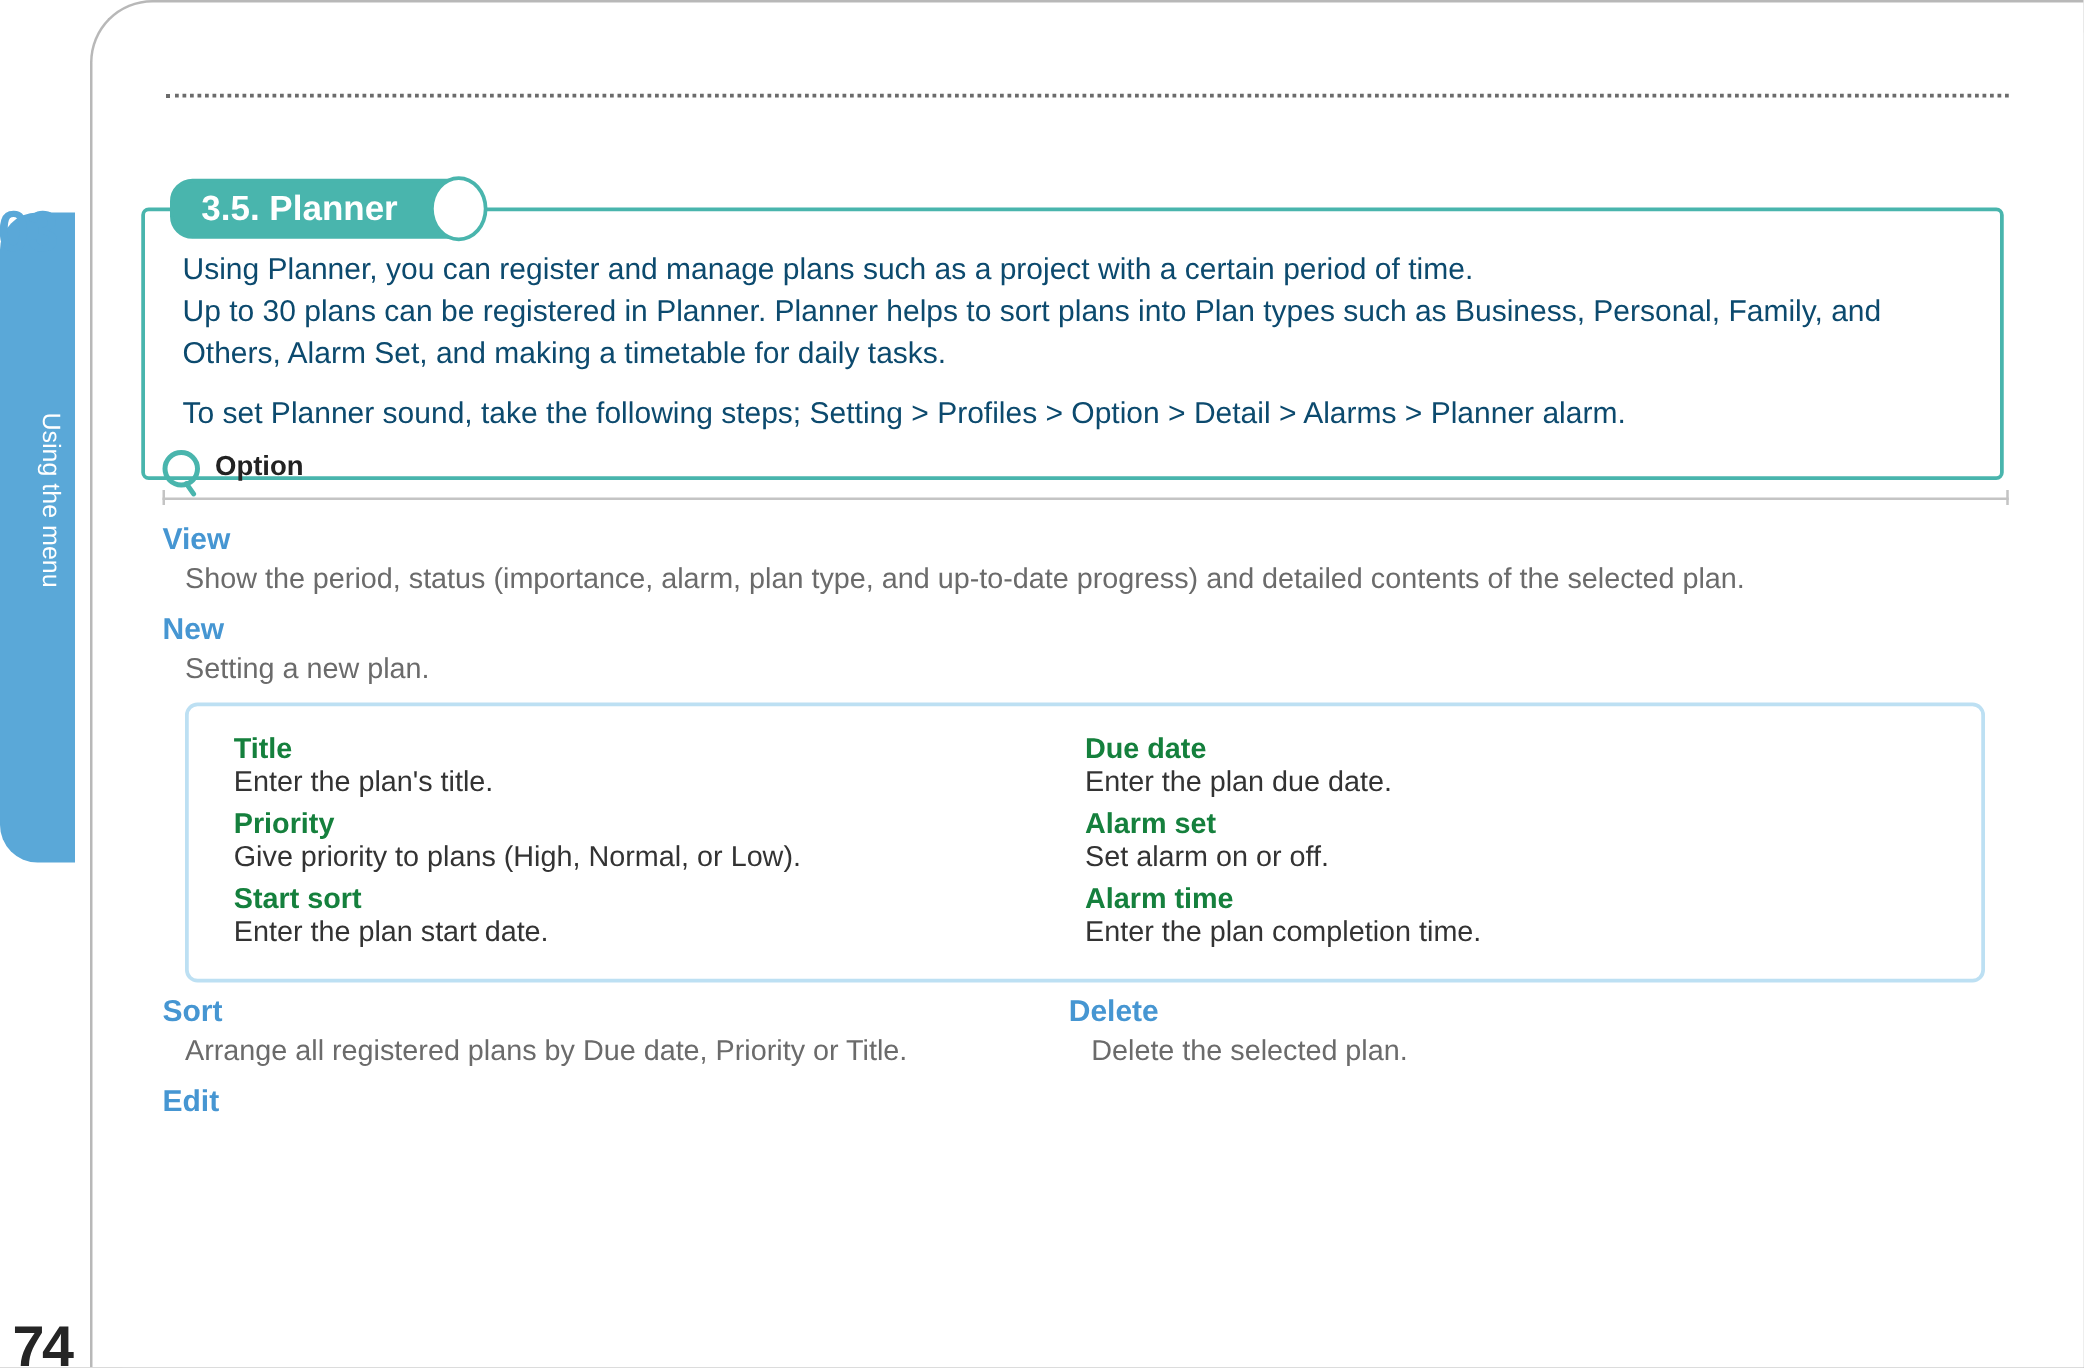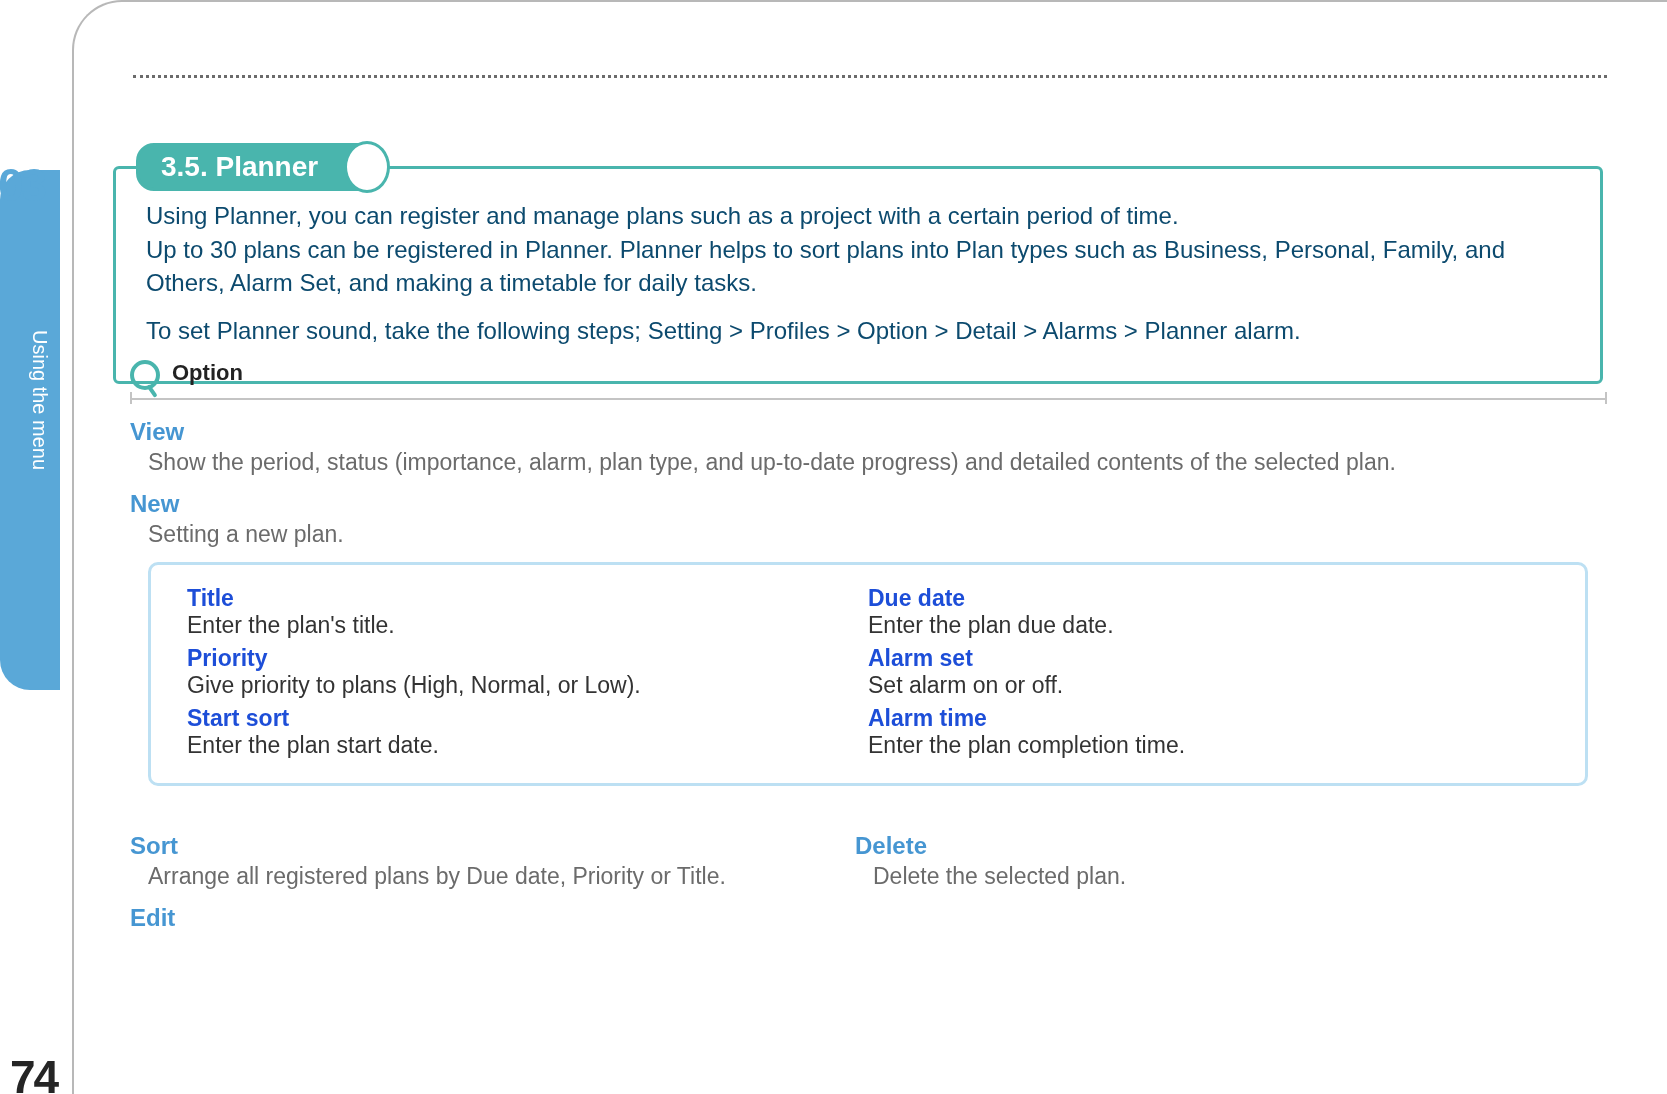--- a/index.html
+++ b/index.html
@@ -180,32 +180,32 @@
       border-radius: 10px;
       padding: 20px 36px 18px 36px;
       display: flex;
     }
     .fields-col {
       flex: 1;
     }
     .field-label {
       font-size: 23px;
       font-weight: bold;
-      color: #1d4ed8;
+      color: #15803d;
     }
     .field-desc {
       font-size: 23px;
       color: #333;
       margin-bottom: 6px;
     }
     .two-col {
       display: flex;
       width: 100%;
     }
-    .two-col > div { flex: 1; margin-top: 36px; }
+    .two-col > div { flex: 1; }
     .two-col .col-b { margin-left: -30px; }
   </style>
 </head>
 <body>
 
 <div class="page-frame"></div>
 <div class="side-tab"></div>
 <div class="chapter-number">03</div>
 <div class="side-tab-text">Using the menu</div>
 <div class="page-number">74</div>

